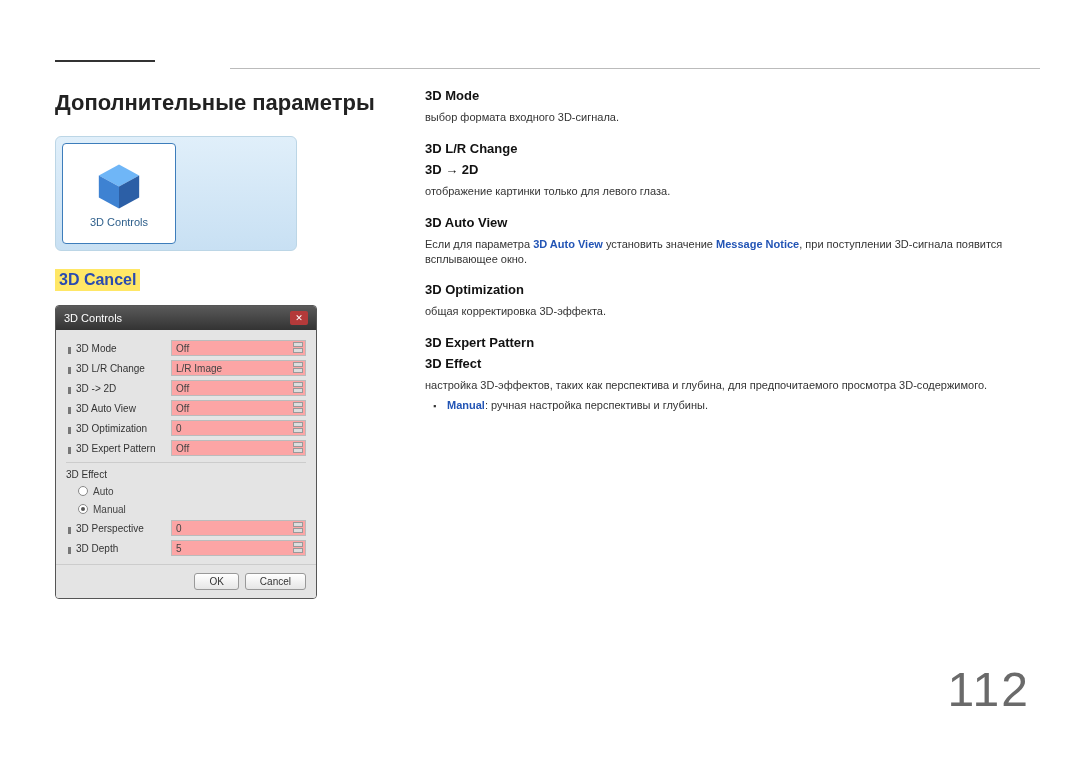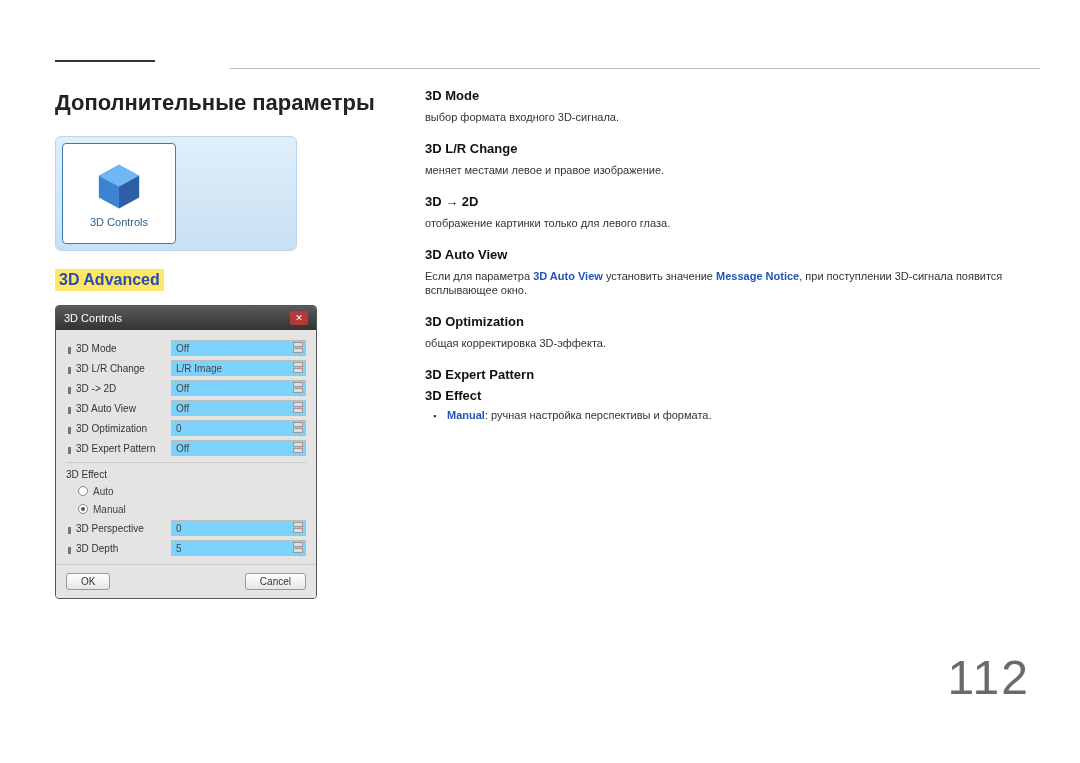--- a/index.html
+++ b/index.html
@@ -20,38 +20,38 @@
   .ib-label { font-size: 11px; color: #5a5a5a; margin-top: 2px; text-align: center; }
   .ib-label.sel { color: #2e5f8b; }
   
   .dlg { width: 262px; border: 1px solid #555; border-radius: 4px; overflow: hidden; background: #f2f2f2; font-size: 10px; }
   .dlg-title { background: linear-gradient(#5a5a5a,#333); color: #fff; padding: 5px 8px; font-size: 11px; display: flex; justify-content: space-between; align-items: center; }
   .dlg-close { background: #b43a3a; color: #fff; width: 18px; height: 14px; display: flex; align-items: center; justify-content: center; font-size: 9px; border-radius: 2px; }
   .dlg-body { background: #e4e4e4; padding: 8px 10px 6px; }
   .dlg-row { display: flex; align-items: center; height: 20px; }
   .dlg-row .lbl { width: 105px; color: #333; font-size: 10px; position: relative; padding-left: 10px; }
   .dlg-row .lbl::before { content: ""; position: absolute; left: 2px; top: 4px; width: 3px; height: 7px; background: #777; }
-  .dlg-row .val { background: #7dd3fc; border: 1px solid #bbb; height: 16px; flex: 1; display: flex; align-items: center; padding: 0 4px; color: #444; position: relative; }
+  .dlg-row .val { background: #fca5a5; border: 1px solid #bbb; height: 16px; flex: 1; display: flex; align-items: center; padding: 0 4px; color: #444; position: relative; }
   .dlg-row .val .spin { position: absolute; right: 2px; top: 1px; width: 10px; display: flex; flex-direction: column; gap: 1px; }
   .spin span { display: block; height: 5px; background: #ddd; border: 1px solid #999; }
   .dlg-group-lbl { font-size: 10px; color: #333; padding: 6px 0 2px 0; margin-top: 4px; border-top: 1px solid #ccc; }
   .radio-row { display: flex; align-items: center; height: 18px; padding-left: 12px; gap: 5px; color: #444; font-size: 10px; }
   .radio-row .dot { width: 10px; height: 10px; border: 1px solid #888; border-radius: 50%; position: relative; background: #fff; }
   .radio-row.sel .dot::after { content: ""; position: absolute; width: 4px; height: 4px; background: #555; border-radius: 50%; top: 2px; left: 2px; }
-  .dlg-btns { border-top: 1px solid #ccc; padding: 8px 10px; display: flex; justify-content: space-between; gap: 6px; background: #e4e4e4; }
+  .dlg-btns { border-top: 1px solid #ccc; padding: 8px 10px; display: flex; justify-content: flex-end; gap: 6px; background: #e4e4e4; }
   .btn { background: linear-gradient(#fff,#e6e6e6); border: 1px solid #999; border-radius: 3px; font-size: 10px; color: #333; padding: 2px 14px; }
   
   .entry-h { font-size: 13px; font-weight: 700; color: #111; margin-top: 6px; }
   .entry-h.first { margin-top: -2px; }
   .entry-p { font-size: 11px; color: #333; margin: 7px 0 16px; line-height: 1.35; }
   .blue { color: #2254b5; font-weight: 700; }
   ul.bullets { list-style: none; padding-left: 22px; margin-top: 4px; }
   ul.bullets li { position: relative; font-size: 11px; color: #333; line-height: 1.6; }
   ul.bullets li::before { content: "▪"; position: absolute; left: -14px; color: #333; font-size: 9px; top: 2px; }
-  .page-num { position: absolute; right: 50px; bottom: 40px; font-size: 48px; color: #6a6a6a; font-weight: 300; font-family: "Arial Narrow", Arial, sans-serif; letter-spacing: 2px; text-align: center; }
+  .page-num { position: absolute; right: 50px; bottom: 28px; font-size: 48px; color: #6a6a6a; font-weight: 300; font-family: "Arial Narrow", Arial, sans-serif; letter-spacing: 2px; text-align: center; }
 </style>
 </head>
 <body>
 
 <div class="page">
   <div class="top-rule"></div>
   <div class="hairline"></div>
 
   <div class="columns">
     <div class="left">
@@ -61,21 +61,21 @@
         <div class="ib-half sel">
           <svg class="ib-icon" viewBox="0 0 64 60">
             <polygon points="32,6 54,18 32,30 10,18" fill="#6fb6f7"></polygon>
             <polygon points="10,18 32,30 32,54 10,42" fill="#3e82d2"></polygon>
             <polygon points="54,18 32,30 32,54 54,42" fill="#2c5fa6"></polygon>
           </svg>
           <div class="ib-label sel">3D Controls</div>
         </div>
       </div>
 
-      <div class="subhead">3D Advanced</div>
+      <div class="subhead">3D Cancel</div>
 
       <div class="dlg">
         <div class="dlg-title">
           <span>3D Controls</span>
           <span class="dlg-close">✕</span>
         </div>
         <div class="dlg-body">
           <div class="dlg-row">
             <span class="lbl">3D Mode</span>
             <span class="val">
@@ -173,34 +173,34 @@
           <span class="btn">Cancel</span>
         </div>
       </div>
     </div>
 
     <div class="right">
       <div class="entry-h first">3D Mode</div>
       <div class="entry-p">выбор формата входного 3D-сигнала.</div>
 
       <div class="entry-h">3D L/R Change</div>
-      <div class="entry-p">меняет местами левое и правое изображение.</div>
 
       <div class="entry-h">3D → 2D</div>
       <div class="entry-p">отображение картинки только для левого глаза.</div>
 
       <div class="entry-h">3D Auto View</div>
       <div class="entry-p"><span>Если для параметра </span><span class="blue">3D Auto View</span><span> установить значение </span><span class="blue">Message Notice</span><span>, при поступлении 3D-сигнала появится всплывающее окно.</span></div>
 
       <div class="entry-h">3D Optimization</div>
       <div class="entry-p">общая корректировка 3D-эффекта.</div>
 
       <div class="entry-h">3D Expert Pattern</div>
 
       <div class="entry-h">3D Effect</div>
+      <div class="entry-p" style="margin-bottom:4px">настройка 3D-эффектов, таких как перспектива и глубина, для предпочитаемого просмотра 3D-содержимого.</div>
       <ul class="bullets">
-        <li><span class="blue">Manual</span><span>: ручная настройка перспективы и формата.</span></li>
+        <li><span class="blue">Manual</span><span>: ручная настройка перспективы и глубины.</span></li>
       </ul>
     </div>
   </div>
 
   <div class="page-num">112</div>
 </div>
 
 </body></html>

